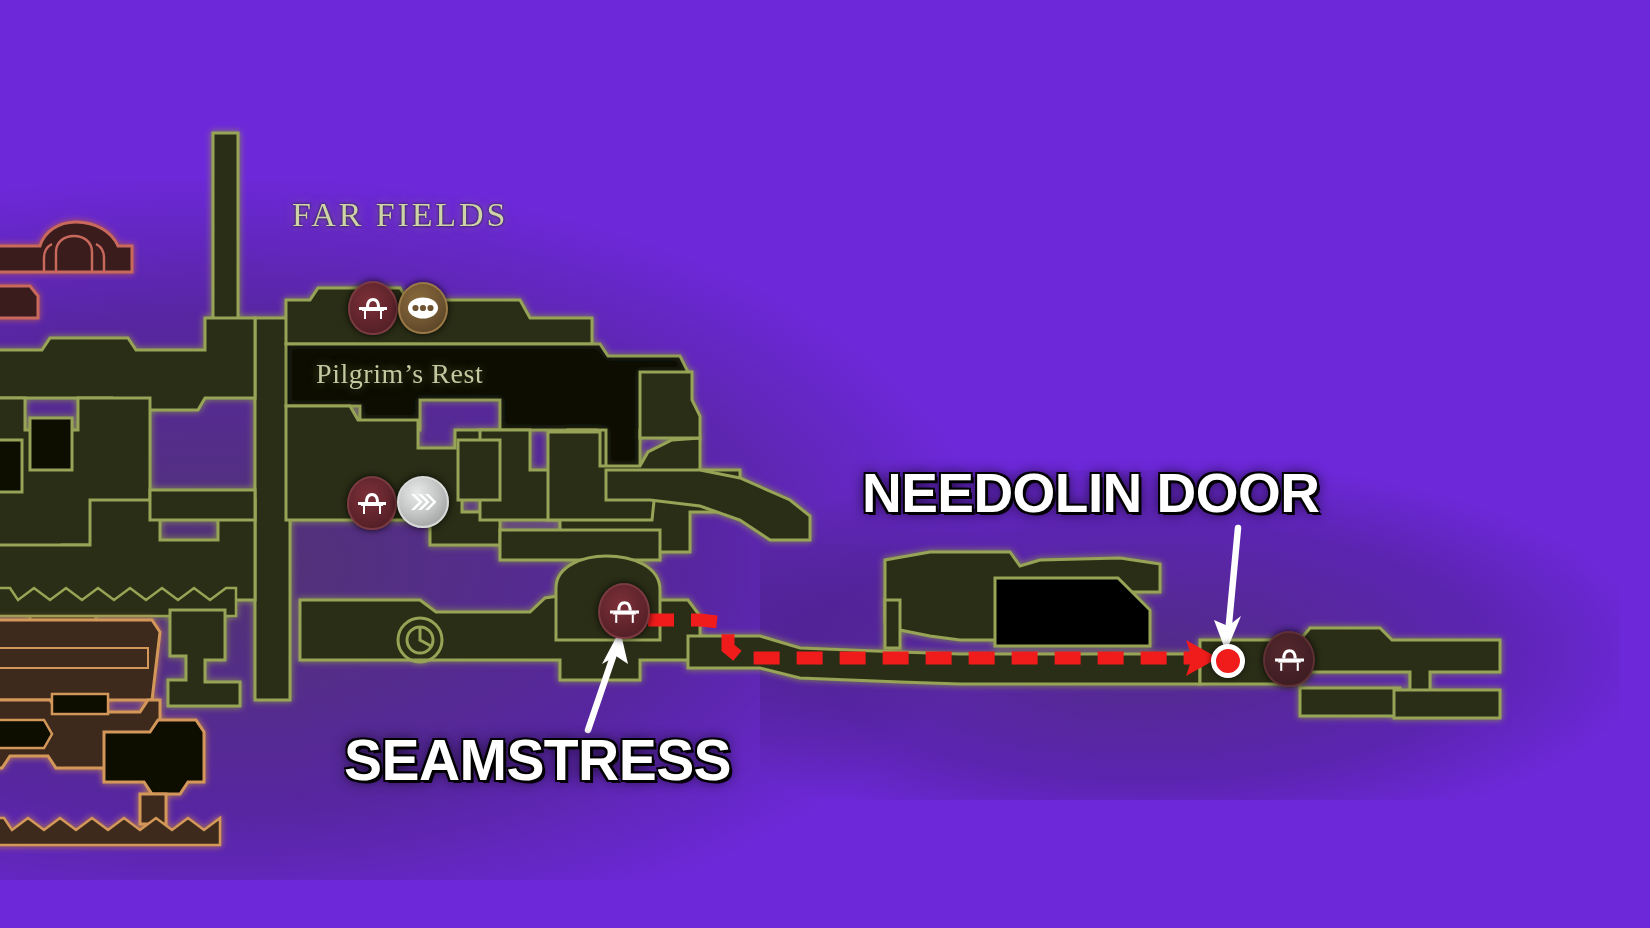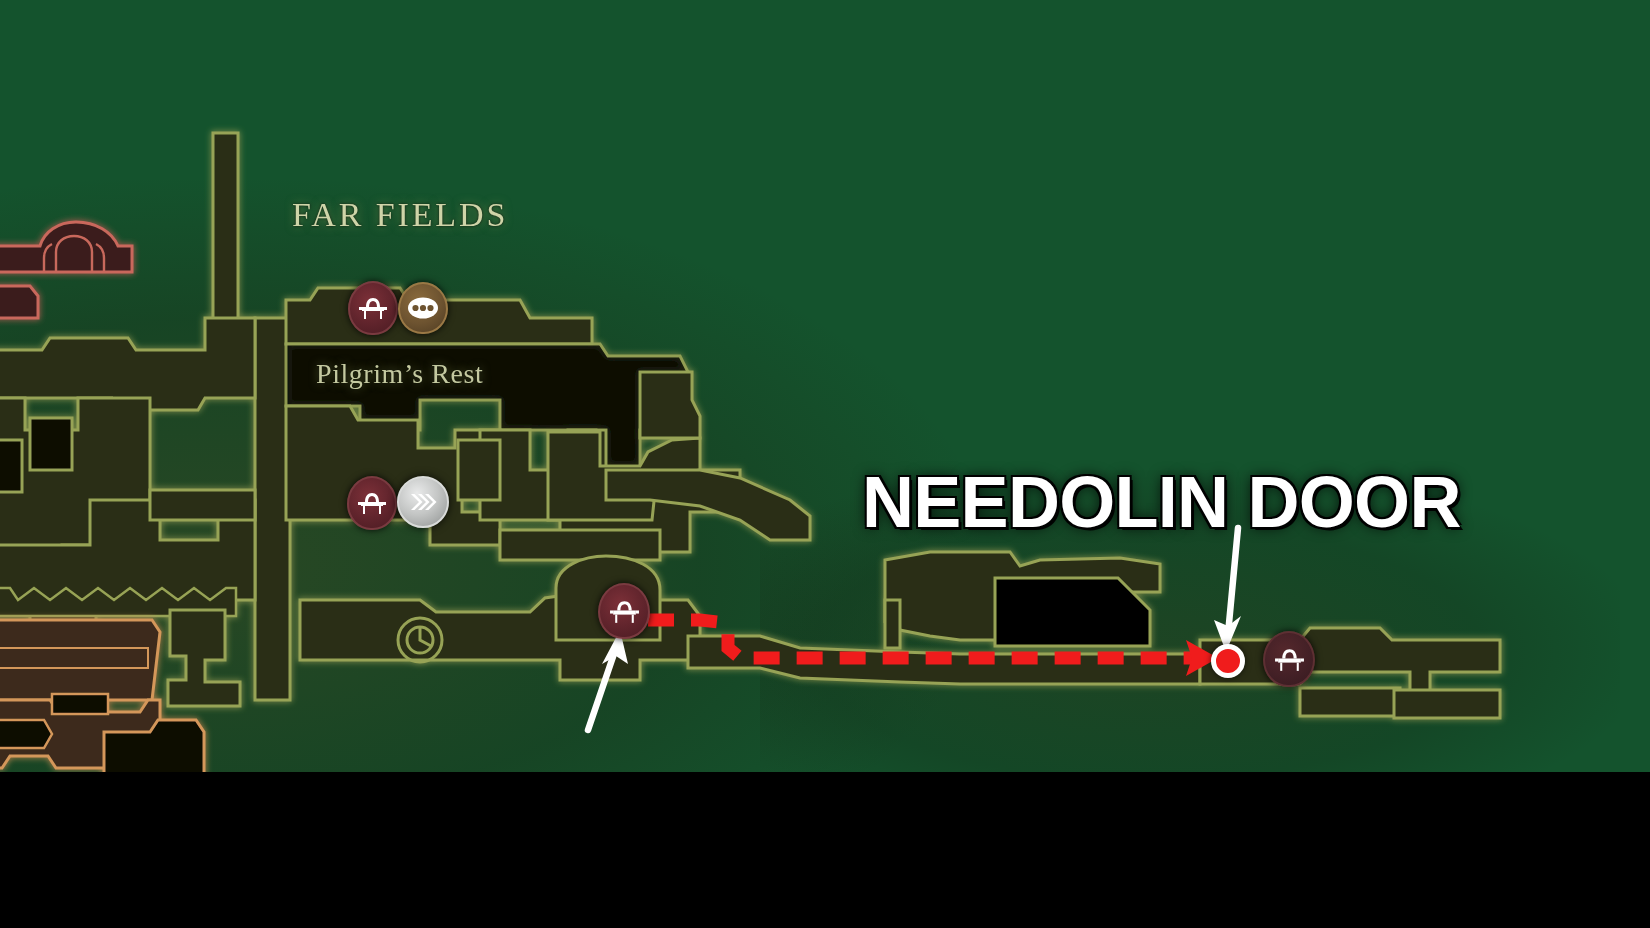--- a/index.html
+++ b/index.html
@@ -4,22 +4,22 @@
 <title>Map</title>
 <style>
   html, body {
     margin: 0;
     padding: 0;
     background: #000000;
   }
   #screen {
     position: relative;
     width: 1650px;
-    height: 772px;
-    background: #14532d;
+    height: 928px;
+    background: #6d28d9;
     overflow: hidden;
     font-family: "Liberation Sans", sans-serif;
   }
   
   #bg-glow {
     position: absolute;
     left: -120px;
     top: 180px;
     width: 1100px;
     height: 700px;
@@ -76,21 +76,21 @@
     text-shadow:
       3px 3px 0 rgba(0,0,0,0.95),
       -2px 2px 0 rgba(0,0,0,0.95),
       2px -2px 0 rgba(0,0,0,0.95),
       -2px -2px 0 rgba(0,0,0,0.95),
       0 0 14px rgba(0,0,0,0.9);
   }
   #caption-needolin-door {
     left: 862px;
     top: 461px;
-    font-size: 72px;
+    font-size: 55px;
   }
   #caption-seamstress {
     left: 344px;
     top: 727px;
     font-size: 57px;
   }
   
   .marker {
     position: absolute;
     border-radius: 50% 50% 48% 48% / 52% 52% 48% 48%;
@@ -354,14 +354,15 @@
         <path d="M26,11 L29,11 L29,14 L26,14 Z" fill="#ffffff"></path>
         <path d="M8,11 C8,5 11,2 15,2 C19,2 22,5 22,11 L19,11 C19,7 17.5,5 15,5 C12.5,5 11,7 11,11 Z" fill="#ffffff"></path>
       </svg>
     </span>
   </div>
 
   <div id="destination-dot" style="left:1211px; top:644px;"></div>
 
   <div class="annotation-caption" id="caption-needolin-door">NEEDOLIN DOOR</div>
 
+  <div class="annotation-caption" id="caption-seamstress">SEAMSTRESS</div>
 
 </div>
 
 </body></html>

